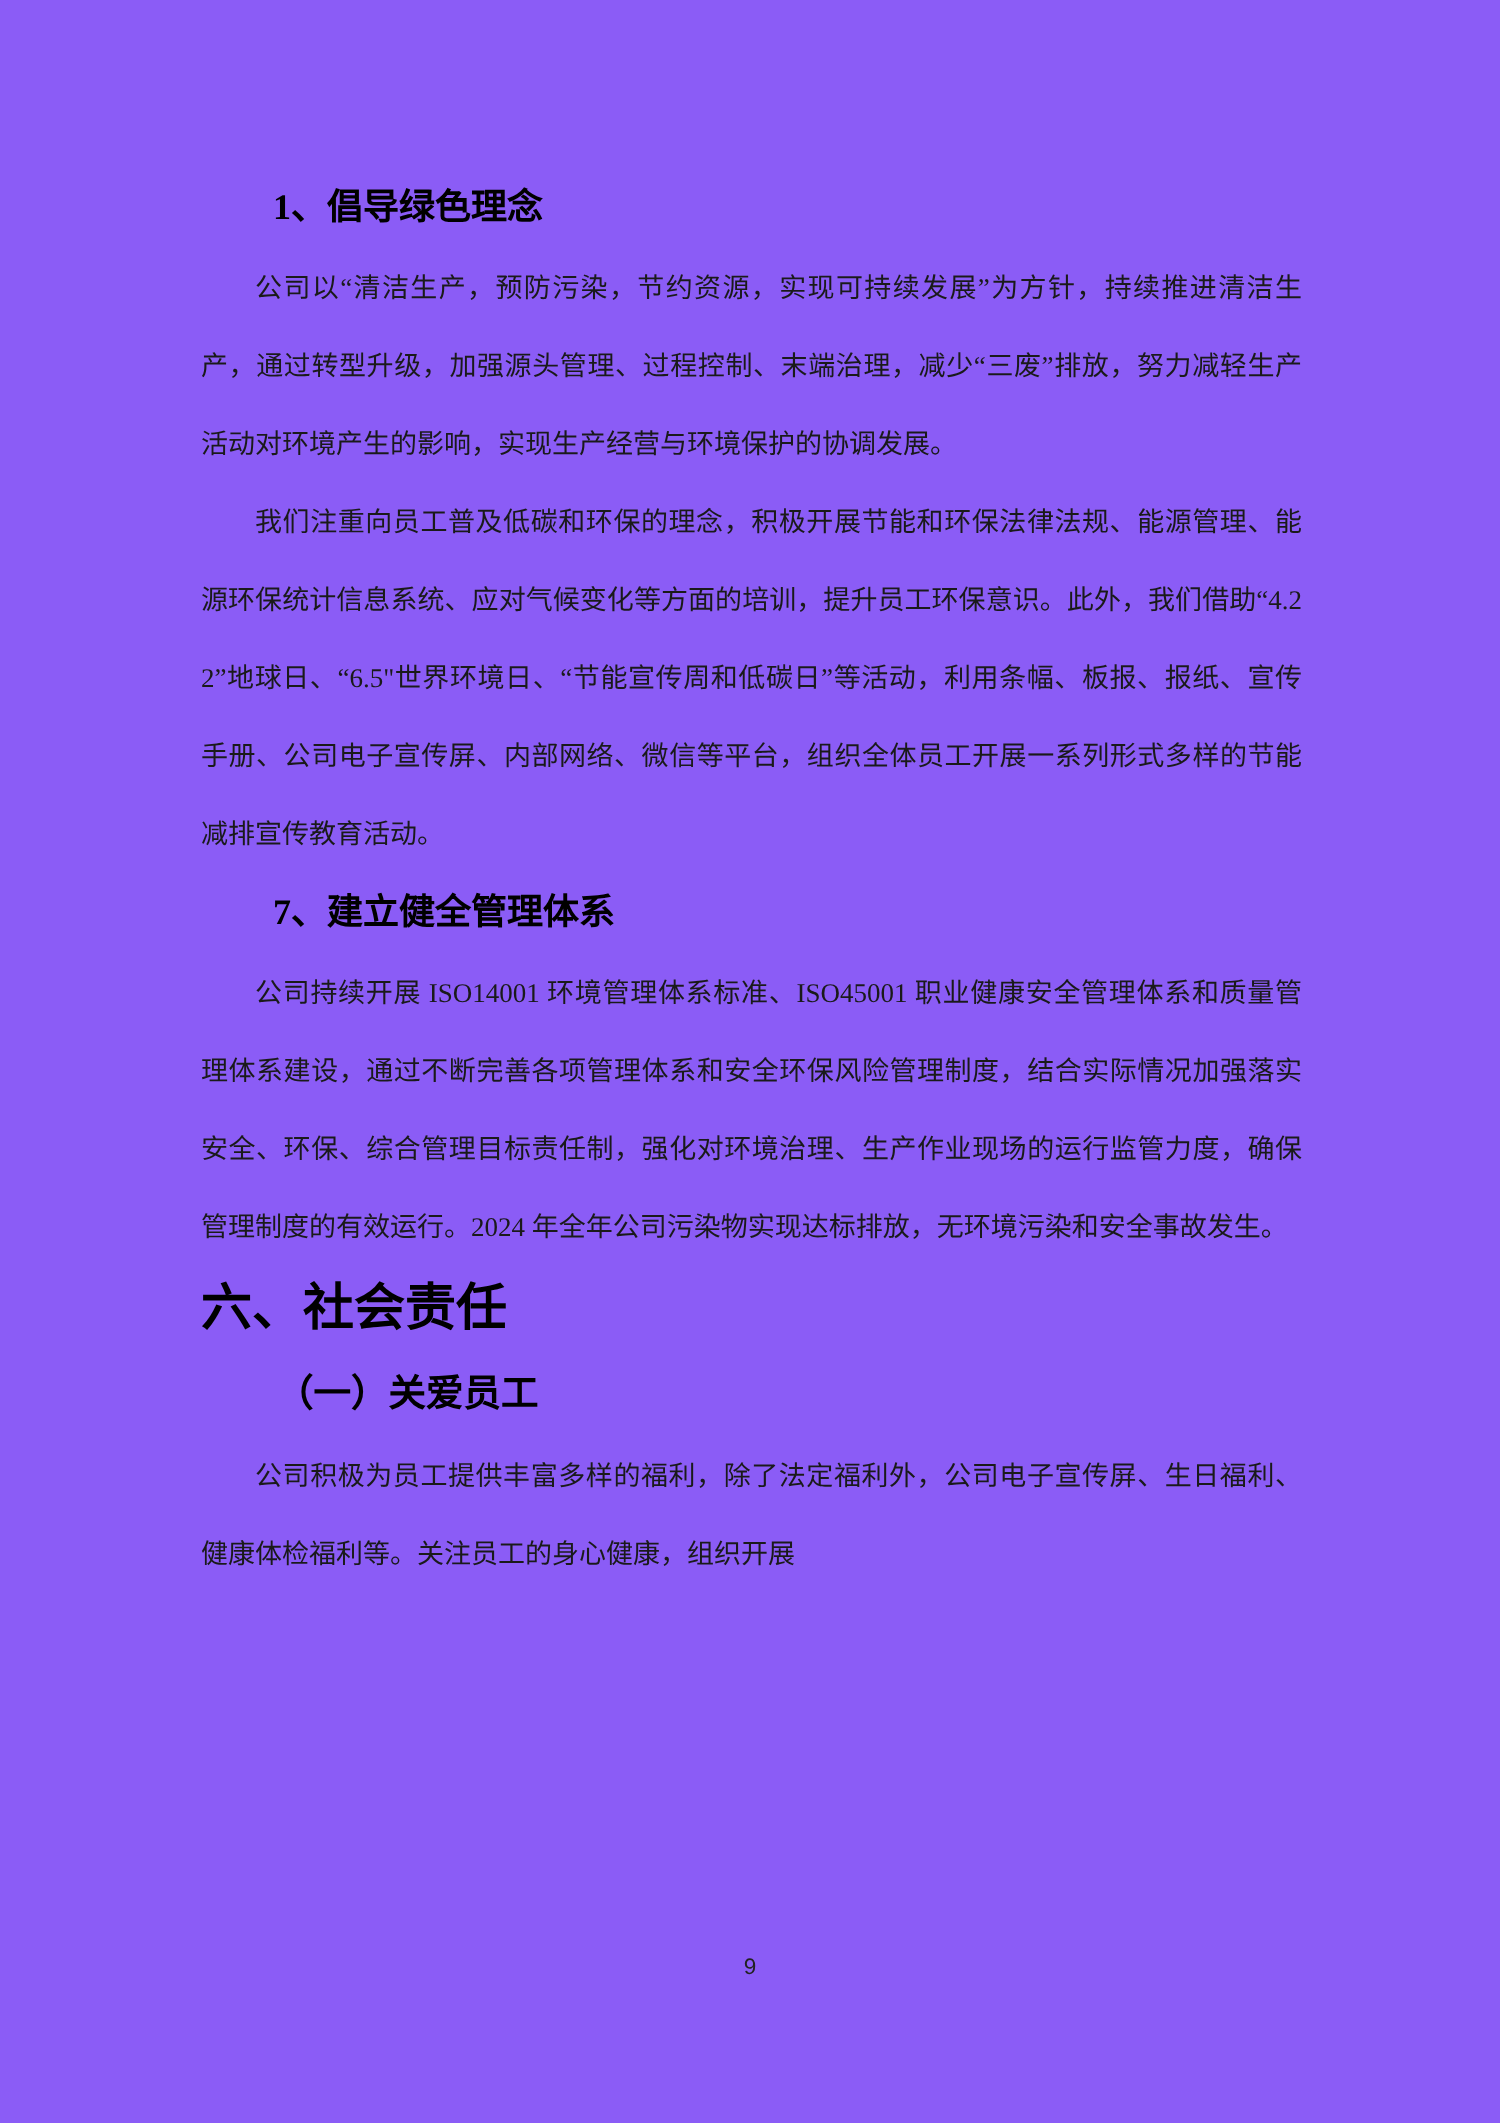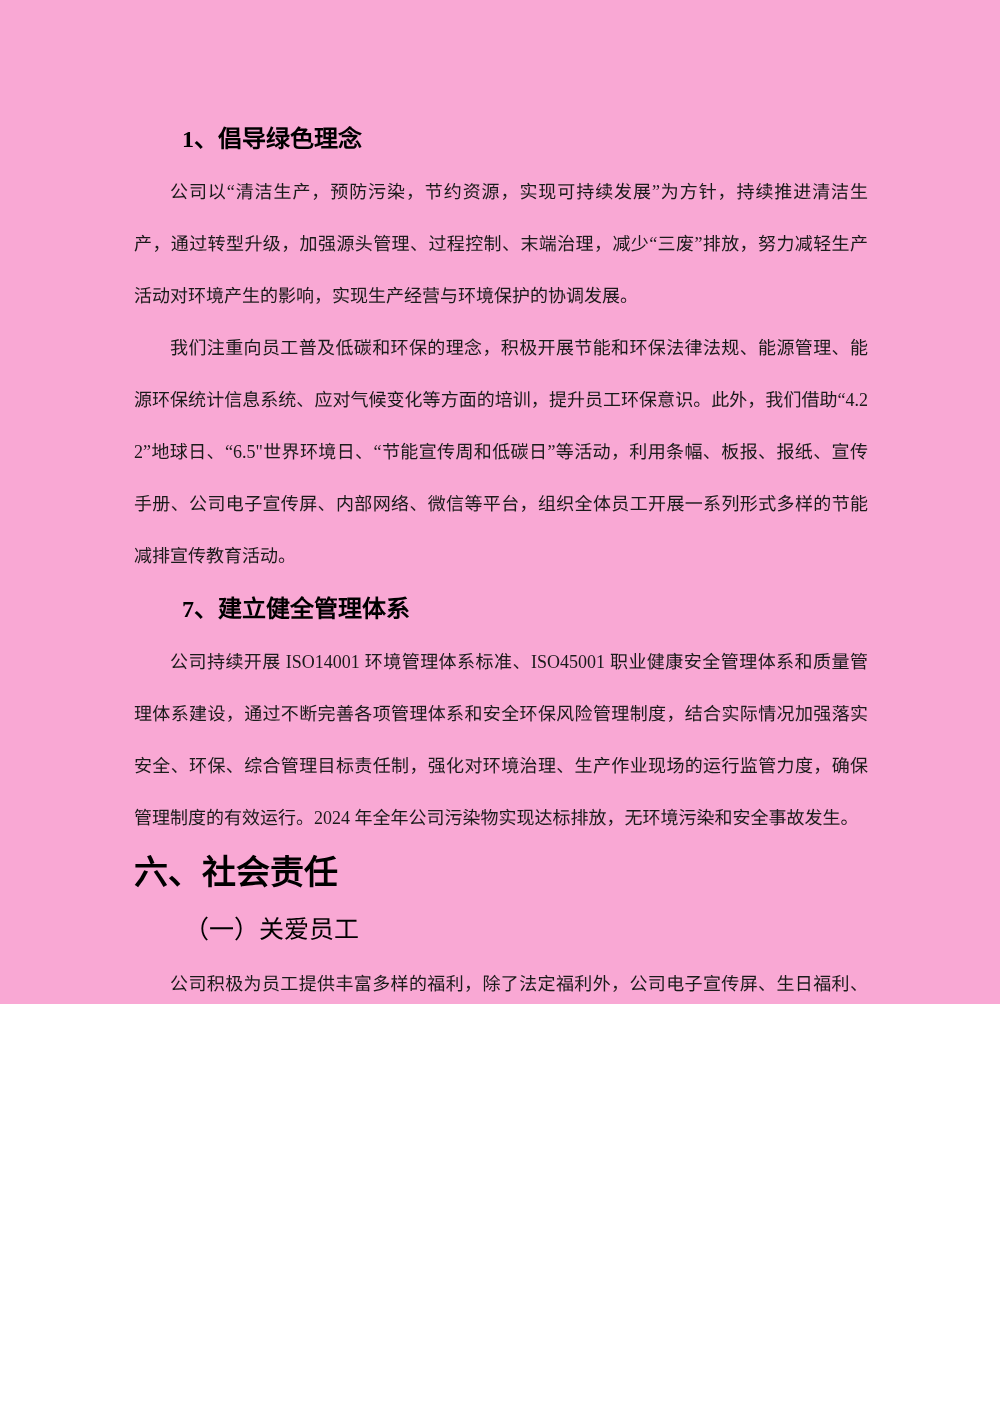--- a/index.html
+++ b/index.html
@@ -3,23 +3,23 @@
 <meta charset="utf-8">
 <style>
   html, body {
     margin: 0;
     padding: 0;
     background: #ffffff;
   }
   .page {
     position: relative;
     width: 1000px;
-    height: 1004px;
+    height: 1415px;
     margin: 0 auto;
-    background: #f9a8d4;
+    background: #8b5cf6;
     color: #000000;
     font-family: "Liberation Serif", "DejaVu Serif", serif;
     overflow: hidden;
   }
   .content {
     position: absolute;
     left: 134px;
     width: 734px;
     top: 112px;
   }
@@ -44,21 +44,21 @@
     margin: 0;
     font-size: 24px;
     font-weight: 700;
     line-height: 54px;
     text-indent: 2em;
     color: #000000;
   }
   .h3 {
     margin: 0;
     font-size: 25px;
-    font-weight: 400;
+    font-weight: 700;
     line-height: 56px;
     text-indent: 2em;
     color: #000000;
   }
   .footer {
     position: absolute;
     left: 0;
     right: 0;
     top: 1303px;
     text-align: center;

